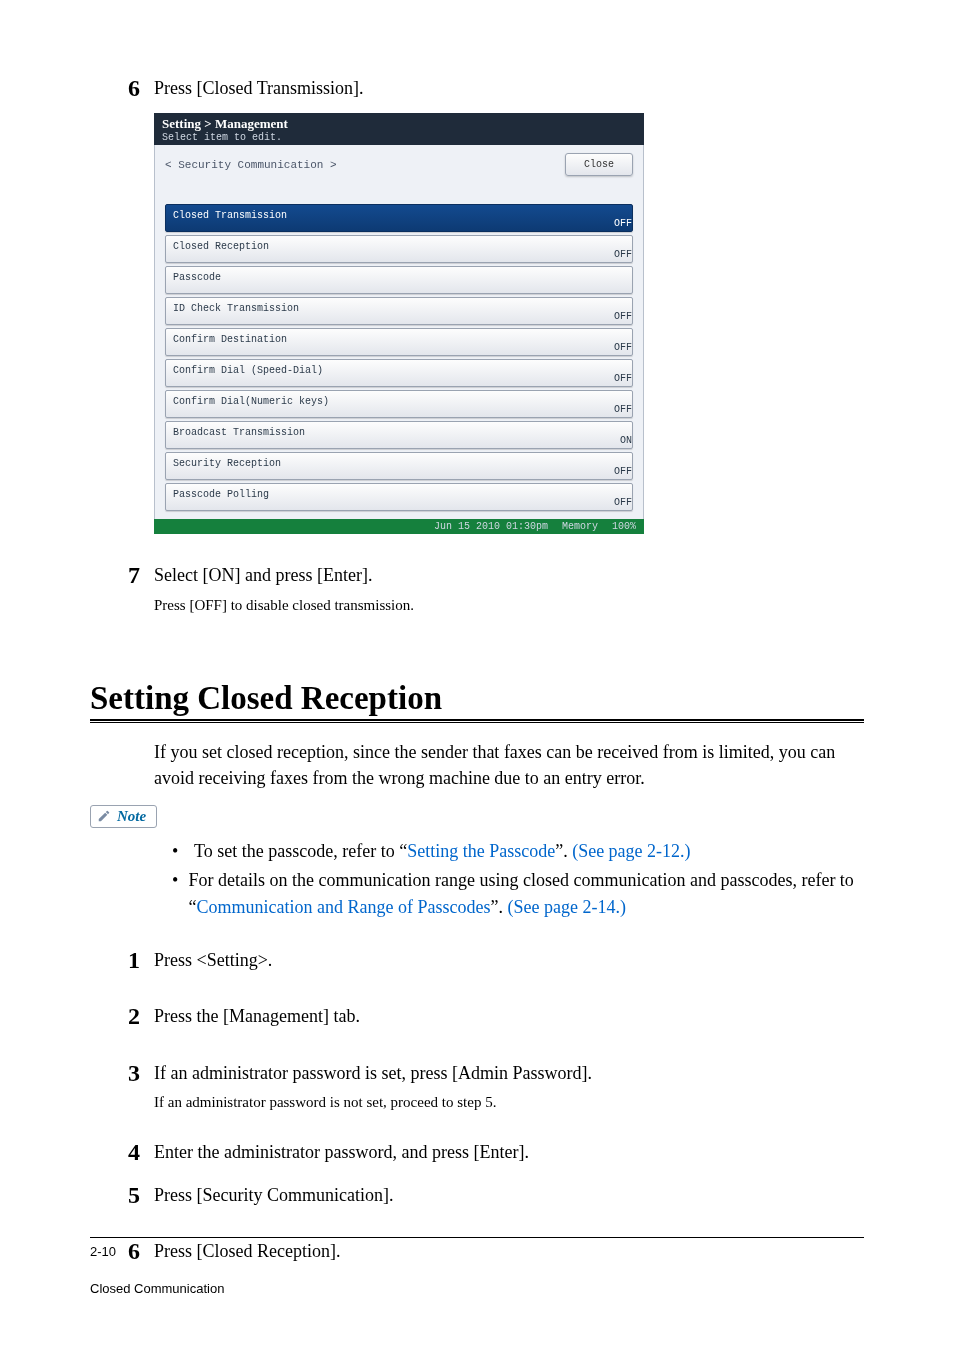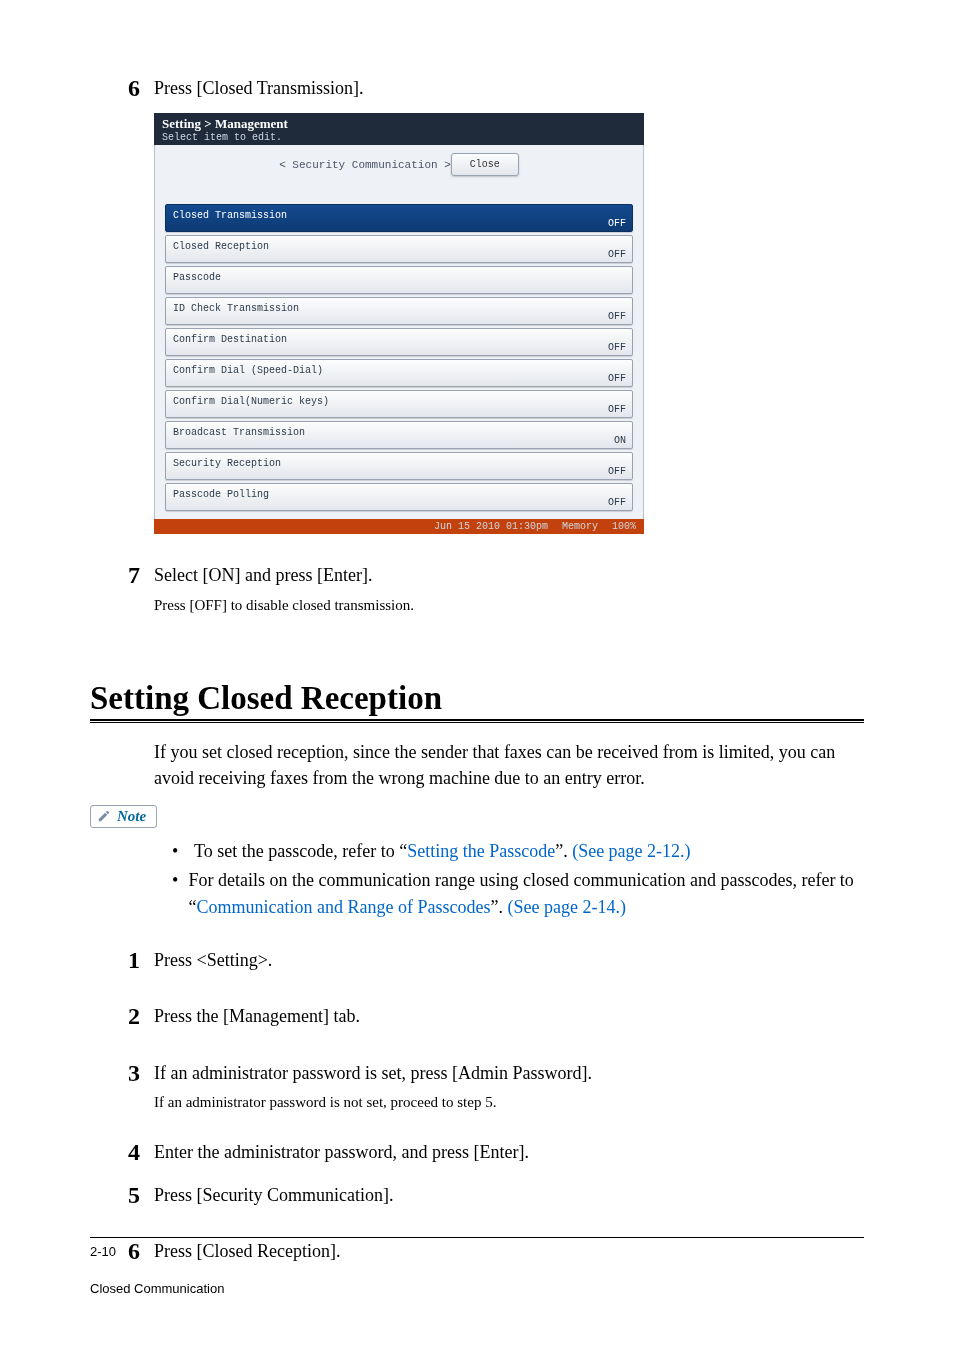--- a/index.html
+++ b/index.html
@@ -60,21 +60,21 @@
   .shot .titlebar .t1 { font-size: 13px; font-weight: bold; font-family: Liberation Serif, serif; }
   .shot .titlebar .t2 { font-size: 10px; color: #cfd7e2; }
   .shot .body {
     background: #eef1f6;
     border-left: 1px solid #b8c0cc;
     border-right: 1px solid #b8c0cc;
     padding: 8px 10px 8px 10px;
   }
   .shot .crumbrow {
     display: flex;
-    justify-content: center;
+    justify-content: space-between;
     align-items: center;
     margin-bottom: 28px;
   }
   .shot .crumb { font-size: 11px; color: #4a5568; }
   .shot .closebtn {
     background: linear-gradient(#fdfdfd,#e3e6ec);
     border: 1px solid #9aa3b1;
     border-radius: 3px;
     padding: 5px 18px;
     font-family: "Courier New", monospace;
@@ -98,26 +98,26 @@
   }
   .shot .cell.sel {
     background: linear-gradient(#134a8f,#0d3a73);
     color: #fff;
     border-color: #0b2f5e;
   }
   .shot .cell.sel .cell-label { color:#fff; }
   .shot .cell-label { font-size: 10px; }
   .shot .cell-state {
     position: absolute;
-    right: 6px;
+    right: 0;
     bottom: 2px;
     font-size: 10px;
   }
   .shot .statusbar {
-    background: #c2410c;
+    background: #15803d;
     color: #cfd7e2;
     font-size: 10px;
     display: flex;
     justify-content: flex-end;
     gap: 14px;
     padding: 2px 8px;
     font-family: "Courier New", monospace;
   }
   
   .h2 {

